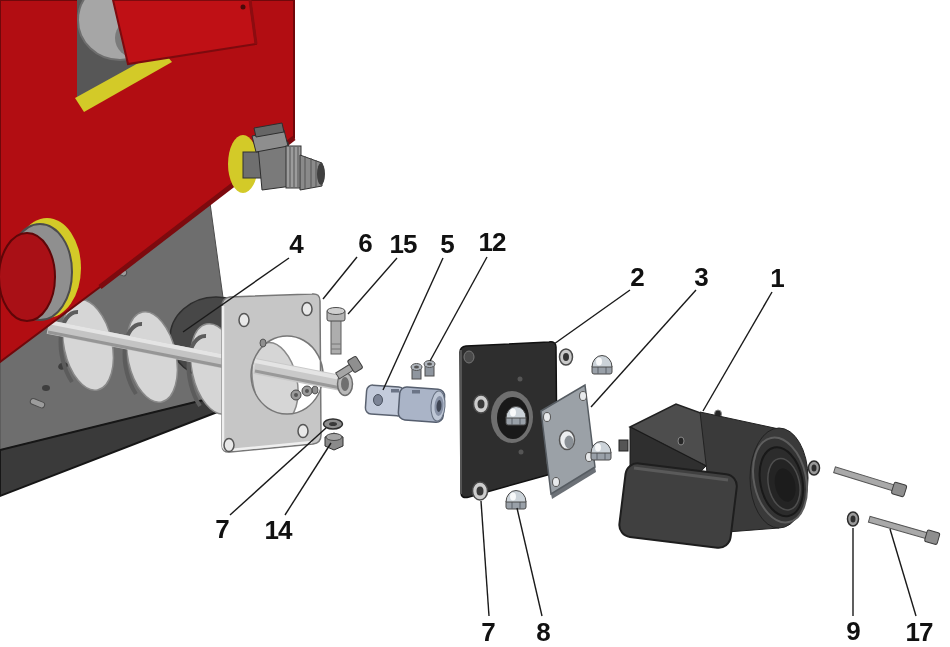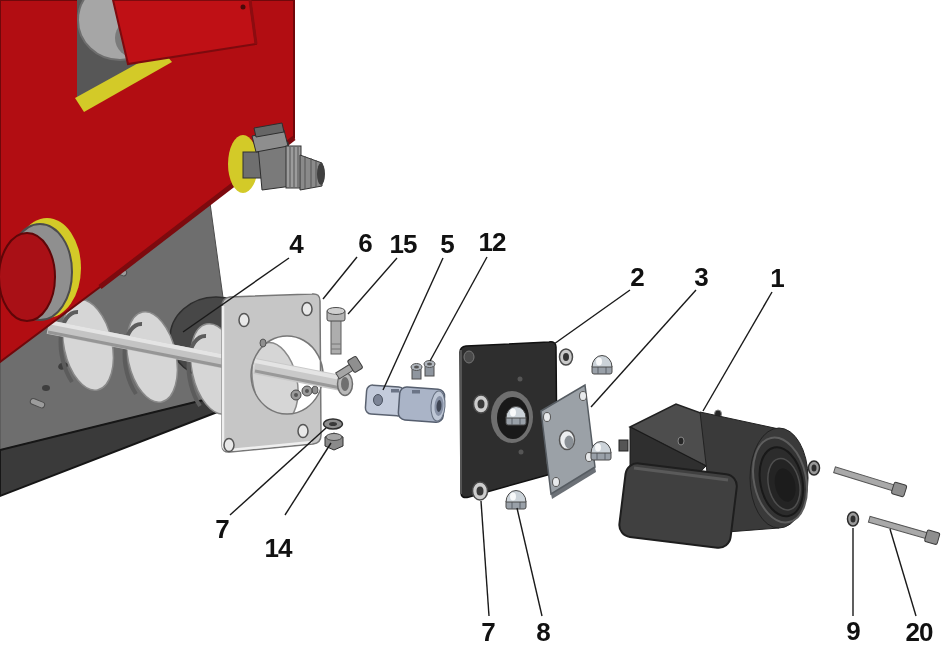--- a/index.html
+++ b/index.html
@@ -272,18 +272,18 @@
 
   <div class="callout" style="left:777px;top:278px">1</div>
   <div class="callout" style="left:637px;top:277px">2</div>
   <div class="callout" style="left:701px;top:277px">3</div>
   <div class="callout" style="left:296px;top:244px">4</div>
   <div class="callout" style="left:447px;top:244px">5</div>
   <div class="callout" style="left:365px;top:243px">6</div>
   <div class="callout" style="left:488px;top:632px">7</div>
   <div class="callout" style="left:543px;top:632px">8</div>
   <div class="callout" style="left:853px;top:631px">9</div>
-  <div class="callout" style="left:919px;top:632px">20</div>
+  <div class="callout" style="left:919px;top:632px">17</div>
   <div class="callout" style="left:403px;top:244px">15</div>
   <div class="callout" style="left:492px;top:242px">12</div>
   <div class="callout" style="left:222px;top:529px">7</div>
-  <div class="callout" style="left:278px;top:548px">14</div>
+  <div class="callout" style="left:278px;top:530px">14</div>
 </div>
 
 </body></html>

